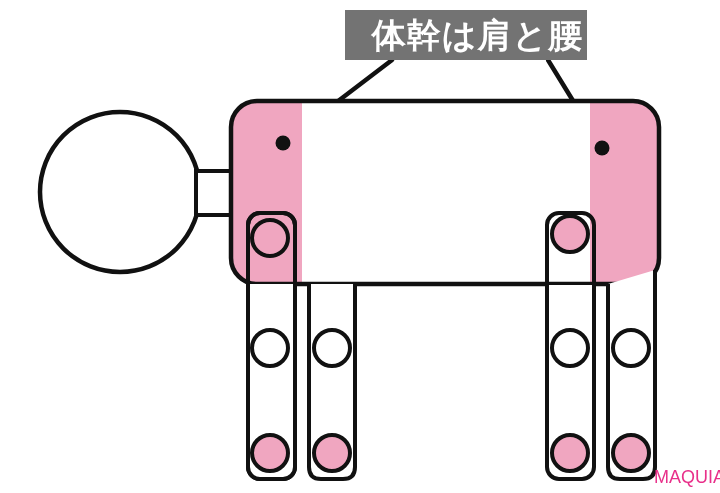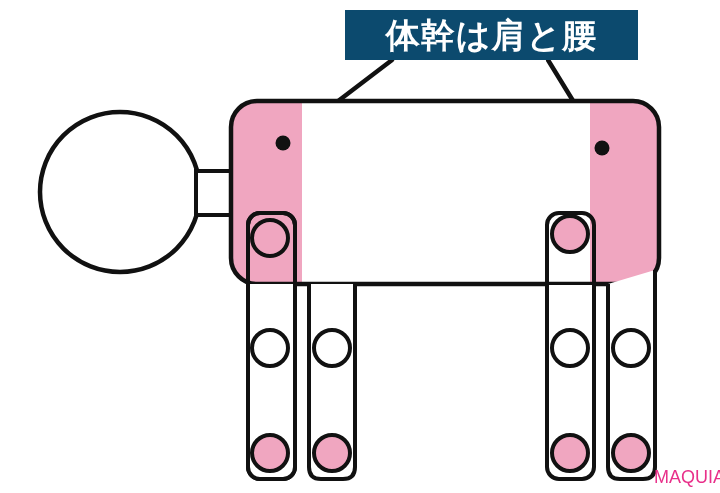--- a/index.html
+++ b/index.html
@@ -1,20 +1,20 @@
 <!DOCTYPE html>
 <html><head>
   <meta charset="utf-8">
   <style>
     html, body { margin: 0; padding: 0; background: #ffffff; }
     body { width: 720px; height: 493px; position: relative; overflow: hidden; font-family: "DejaVu Sans", sans-serif; }
     #stage { position: absolute; left: 0; top: 0; width: 720px; height: 493px; }
     .title-box {
-      position: absolute; left: 345px; top: 10px; width: 293px; height: 50px;
-      background: #0c4a6e; display: flex; align-items: center; justify-content: center;
+      position: absolute; left: 345px; top: 10px; width: 219px; height: 50px;
+      background: #737373; display: flex; align-items: center; justify-content: center; padding-left: 23px;
     }
     .title-text {
       color: #ffffff; font-family: "DejaVu Sans", sans-serif; font-weight: bold;
       font-size: 34px; letter-spacing: 1px; line-height: 1;
     }
     .logo {
       position: absolute; left: 654px; top: 467px;
       color: #E8308A; font-family: "Liberation Sans", sans-serif; font-weight: normal;
       font-size: 18px; letter-spacing: 0px;
     }

